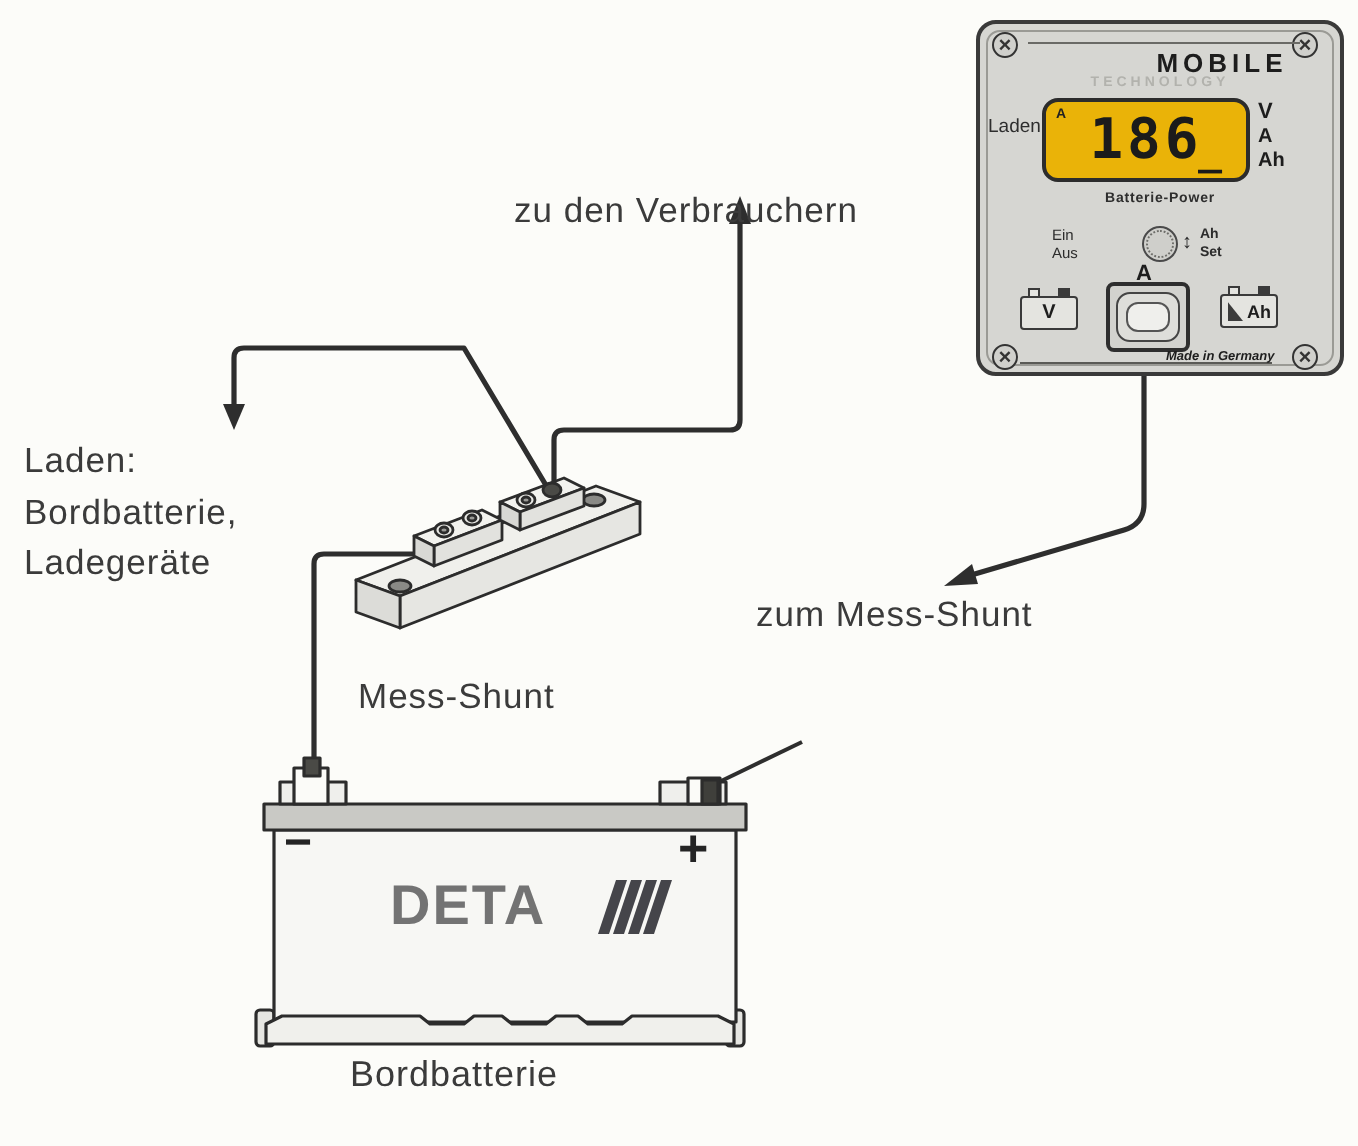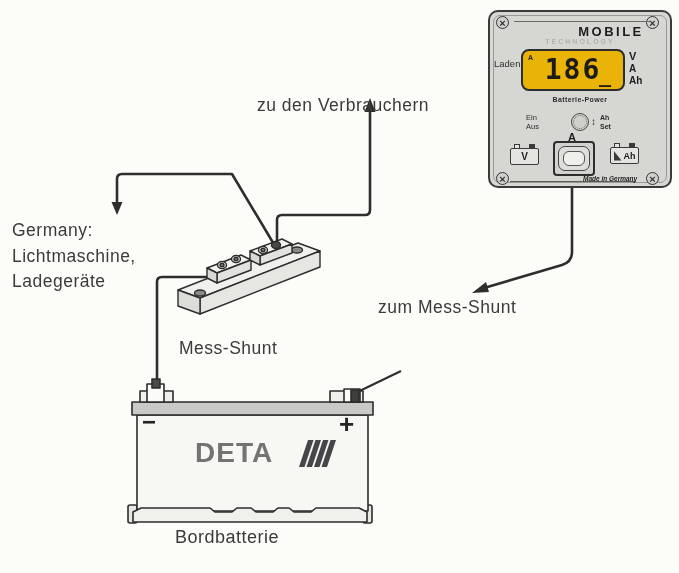--- a/index.html
+++ b/index.html
@@ -172,22 +172,22 @@
         <polygon points="315.5,440 321,440 312,467 306.5,467"></polygon>
         <polygon points="323,440 328.5,440 319.5,467 314,467"></polygon>
         <polygon points="330.5,440 336,440 327,467 321.5,467"></polygon>
       </g>
     </g>
   </svg>
 
   <div class="lbl" style="left:257px;top:70px;margin-top:25px;">zu den Verbrauchern</div>
 
   <div class="lbl lbl-block" style="left:12px;top:218px;">
-    <div>Germany:</div>
-    <div>Lichtmaschine,</div>
+    <div>Laden:</div>
+    <div>Bordbatterie,</div>
     <div>Ladegeräte</div>
   </div>
 
   <div class="lbl" style="left:179px;top:338px;">Mess-Shunt</div>
 
   <div class="lbl" style="left:378px;top:297px;">zum Mess-Shunt</div>
 
   <div class="lbl" style="left:175px;top:527px;font-size:18px;">Bordbatterie</div>
 
   <div class="deta">DETA</div>

